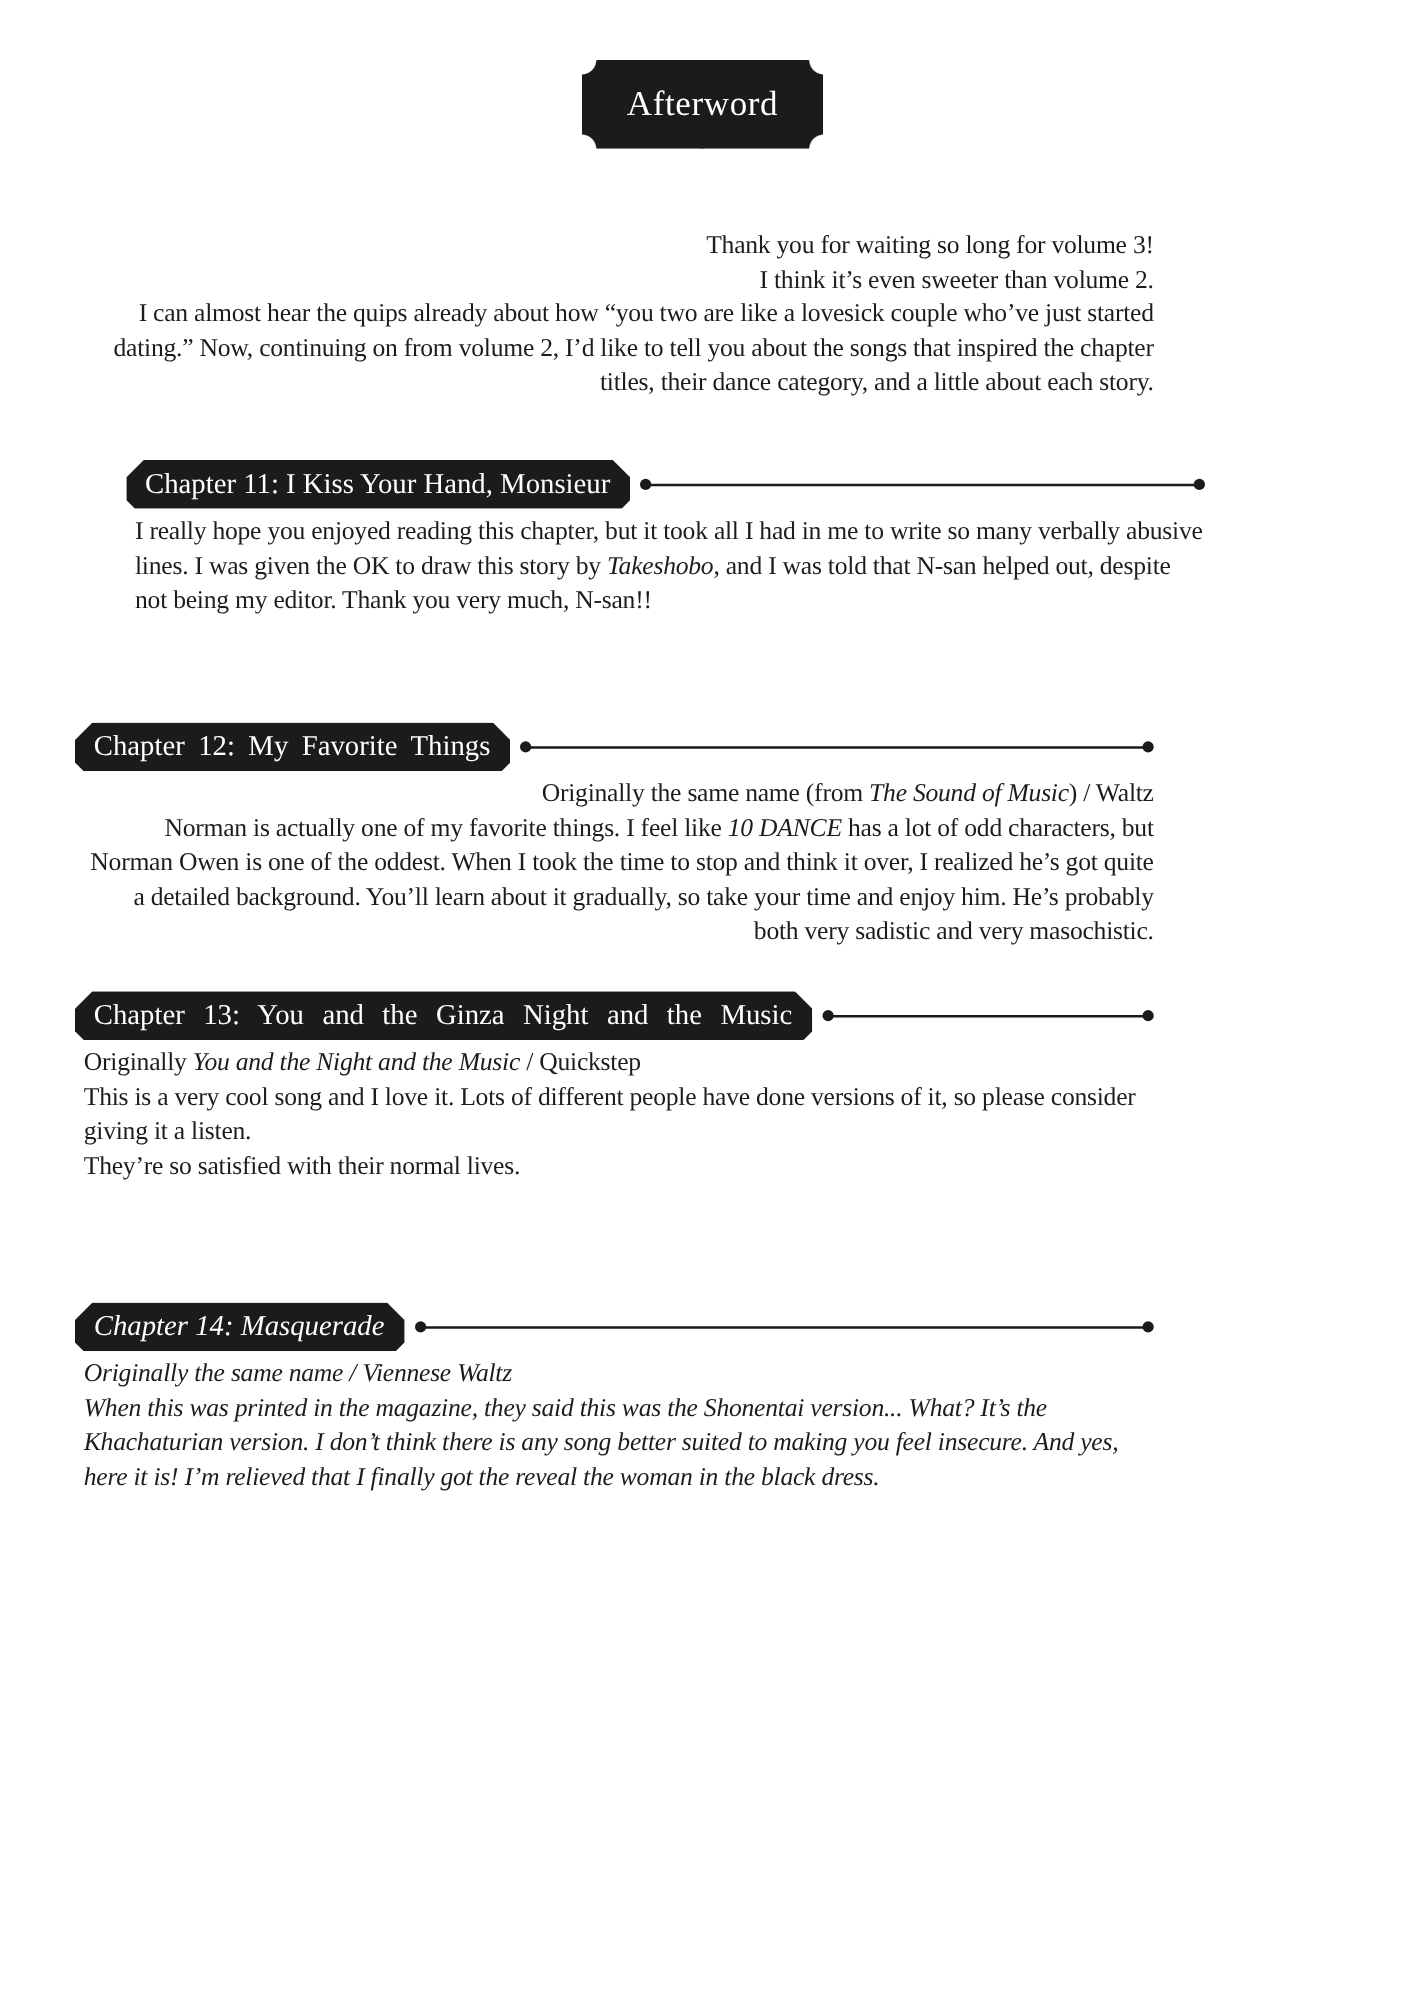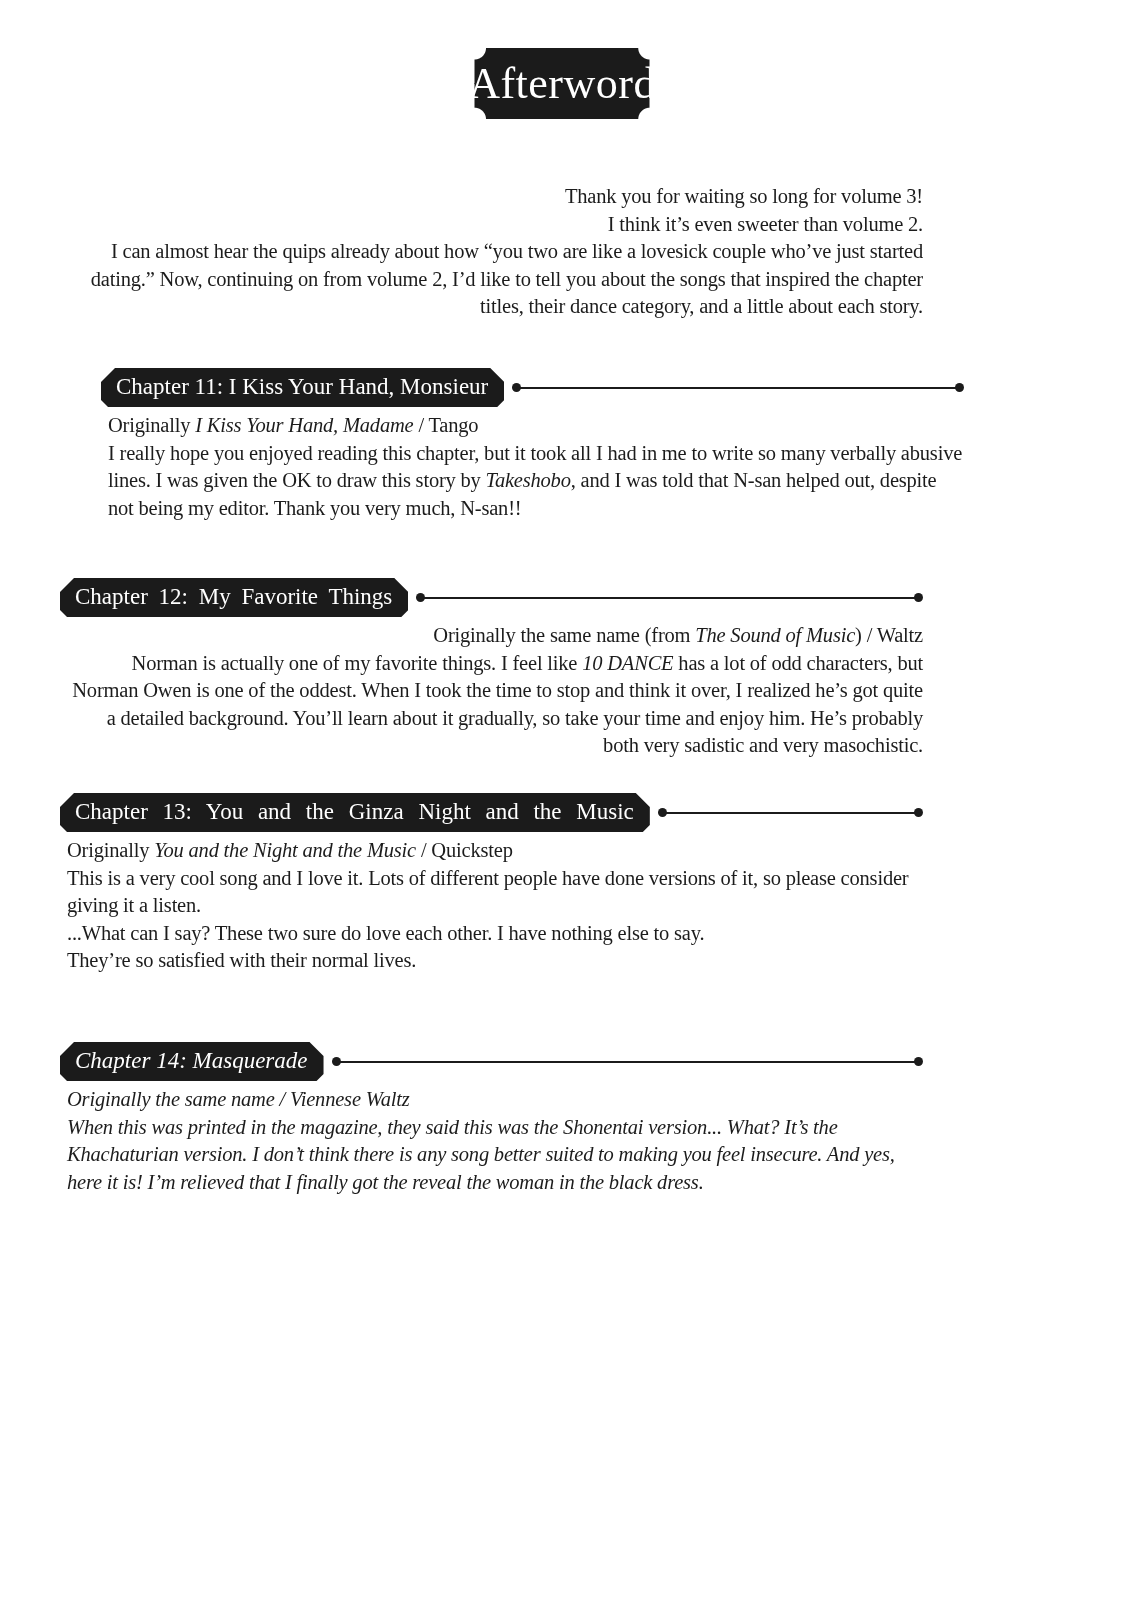--- a/index.html
+++ b/index.html
@@ -13,33 +13,34 @@
     color: #1c1c1c;
     overflow: hidden;
   }
 
   
   .afterword-banner {
     position: absolute;
     top: 48px;
     left: 50%;
     transform: translateX(-50%);
-    width: 175px;
+    width: 193px;
     height: 71px;
     display: flex;
     align-items: center;
     justify-content: center;
     color: #ffffff;
-    font-size: 44px;
+    font-size: 28px;
     letter-spacing: 0.5px;
     background:
       radial-gradient(circle at 0 0,        transparent 11px, #1b1b1b 12px) top left    / 51% 51% no-repeat,
       radial-gradient(circle at 100% 0,     transparent 11px, #1b1b1b 12px) top right   / 51% 51% no-repeat,
       radial-gradient(circle at 0 100%,     transparent 11px, #1b1b1b 12px) bottom left / 51% 51% no-repeat,
       radial-gradient(circle at 100% 100%,  transparent 11px, #1b1b1b 12px) bottom right/ 51% 51% no-repeat;
+    border-radius: 13px;
   }
 
   
   .col {
     position: absolute;
     left: 67px;
     width: 856px;
     font-size: 20.5px;
     line-height: 27.6px;
     letter-spacing: -0.2px;
@@ -115,21 +116,20 @@
   <section class="col chapter-11">
     <div class="chapter-header">
       <span class="chapter-badge">Chapter 11: I Kiss Your Hand, Monsieur</span>
       <span class="hrule">
         <i class="dot"></i>
         <i class="bar"></i>
         <i class="dot"></i>
       </span>
     </div>
     <div class="chapter-body">
-        <div class="para"><span>Originally </span><em>I Kiss Your Hand, Madame</em><span> / Tango</span></div>
         <div class="para"><span>I really hope you enjoyed reading this chapter, but it took all I had in me to write so many verbally abusive lines. I was given the OK to draw this story by </span><em>Takeshobo</em><span>, and I was told that N-san helped out, despite not being my editor. Thank you very much, N-san!!</span></div>
       </div>
   </section>
 
   <section class="col chapter-12">
     <div class="chapter-header">
       <span class="chapter-badge ws-1">Chapter 12: My Favorite Things</span>
       <span class="hrule">
         <i class="dot"></i>
         <i class="bar"></i>
@@ -147,21 +147,20 @@
       <span class="chapter-badge ws-2">Chapter 13: You and the Ginza Night and the Music</span>
       <span class="hrule">
         <i class="dot"></i>
         <i class="bar"></i>
         <i class="dot"></i>
       </span>
     </div>
     <div class="chapter-body">
         <div class="para"><span>Originally </span><em>You and the Night and the Music</em><span> / Quickstep</span></div>
         <div class="para"><span>This is a very cool song and I love it. Lots of different people have done versions of it, so please consider giving it a listen.</span></div>
-        <div class="para"><span>...What can I say? These two sure do love each other. I have nothing else to say.</span></div>
         <div class="para"><span>They’re so satisfied with their normal lives.</span></div>
       </div>
   </section>
 
   <section class="col chapter-14">
     <div class="chapter-header">
       <span class="chapter-badge">Chapter 14: Masquerade</span>
       <span class="hrule">
         <i class="dot"></i>
         <i class="bar"></i>

